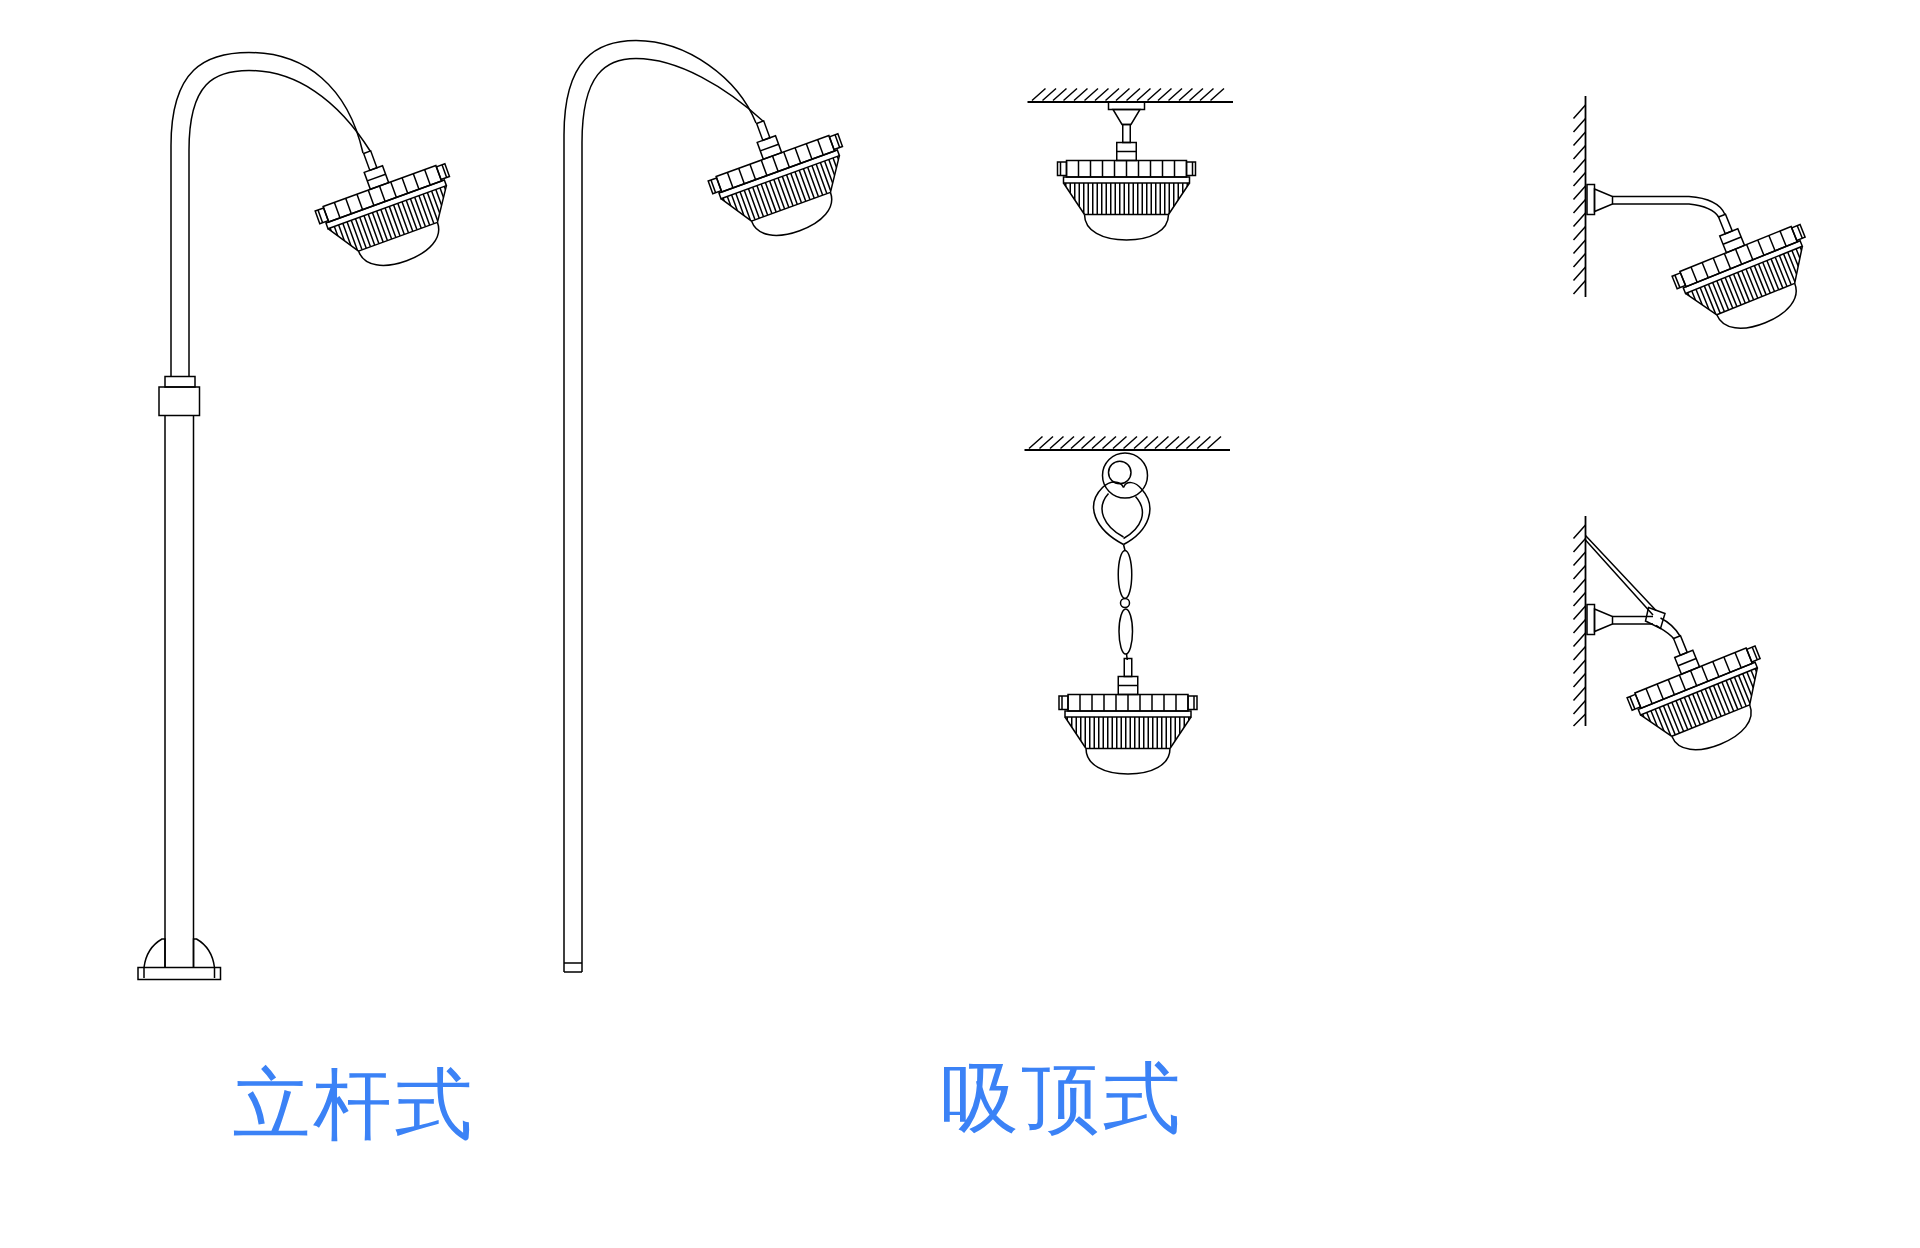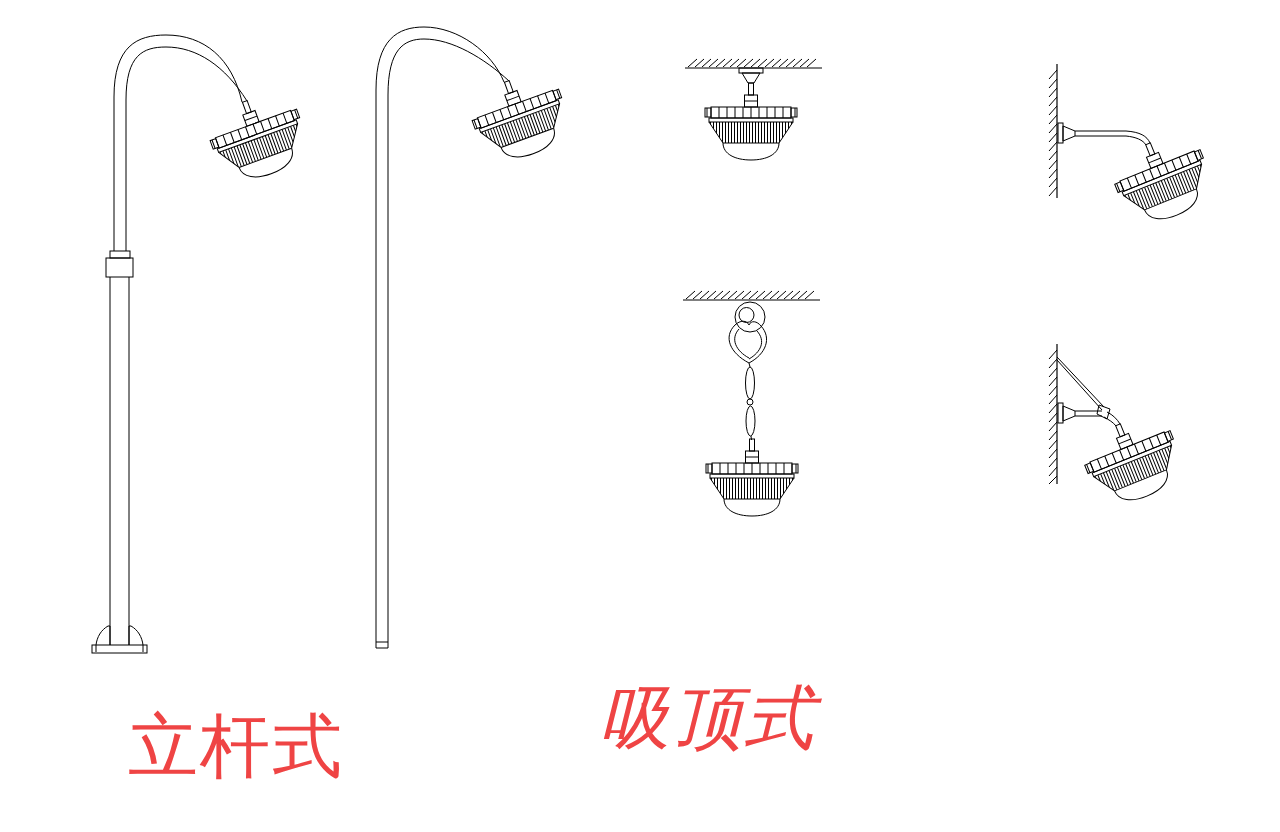--- a/index.html
+++ b/index.html
@@ -10,28 +10,28 @@
     background: #ffffff;
     overflow: hidden;
     font-family: "Liberation Serif", "DejaVu Serif", serif;
   }
   .canvas svg { position: absolute; left: 0; top: 0; }
   .ln { fill: none; stroke: #000000; stroke-width: 1; }
   .ln2 { fill: none; stroke: #000000; stroke-width: 1.2; }
   .caption {
     position: absolute;
     transform: translateX(-50%);
-    font-size: 70px;
+    font-size: 52px;
     line-height: 1;
-    color: #ef4444;
+    color: #3b82f6;
     white-space: nowrap;
     letter-spacing: 2px;
   }
   .cap-pole    { left: 236px;  top: 712px; }
-  .cap-ceiling { left: 708px;  top: 684px; font-style: italic; }
+  .cap-ceiling { left: 708px;  top: 708px; }
   .cap-wall    { left: 1091px; top: 716px; }
 </style>
 </head>
 <body>
 
 <div class="canvas">
   <svg width="1280" height="832" viewBox="0 0 1280 832">
     <defs>
       <clipPath id="finClip">
         <path d="M-42,15 L42,15 L28,36 L-28,36 Z"></path>

